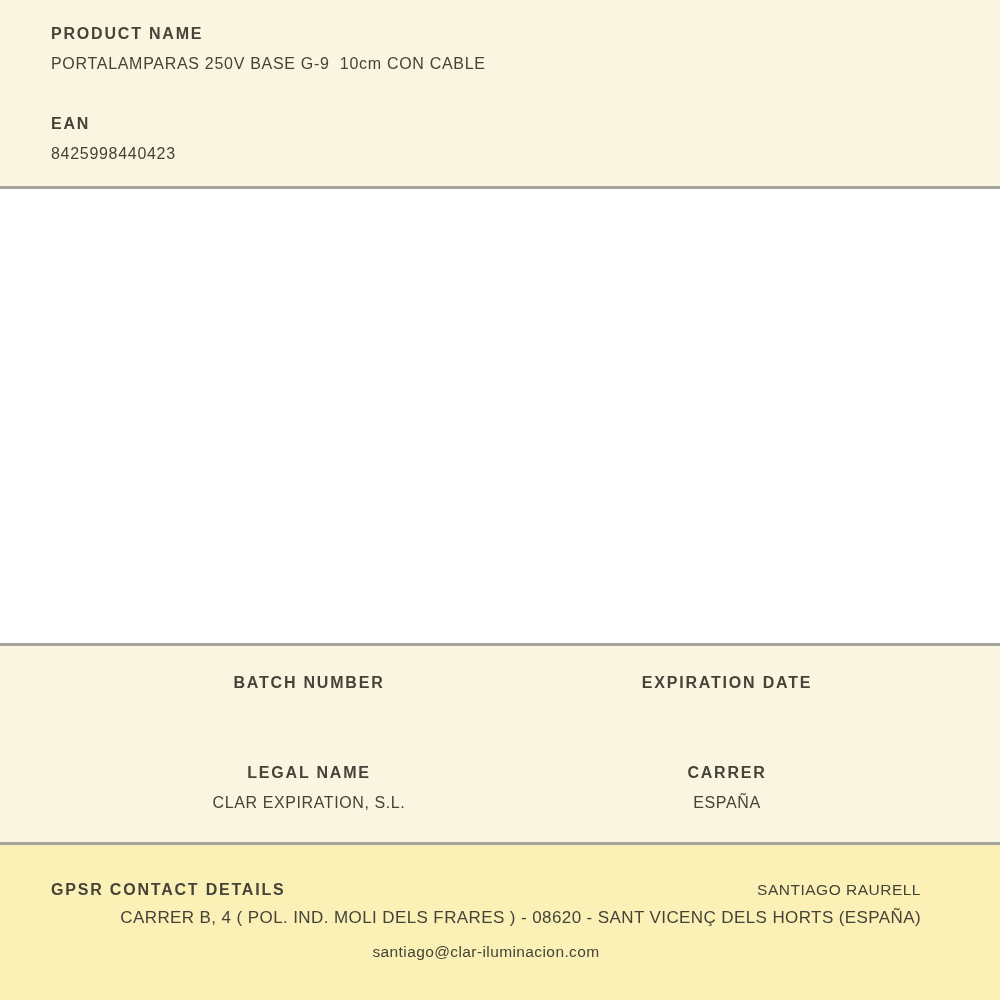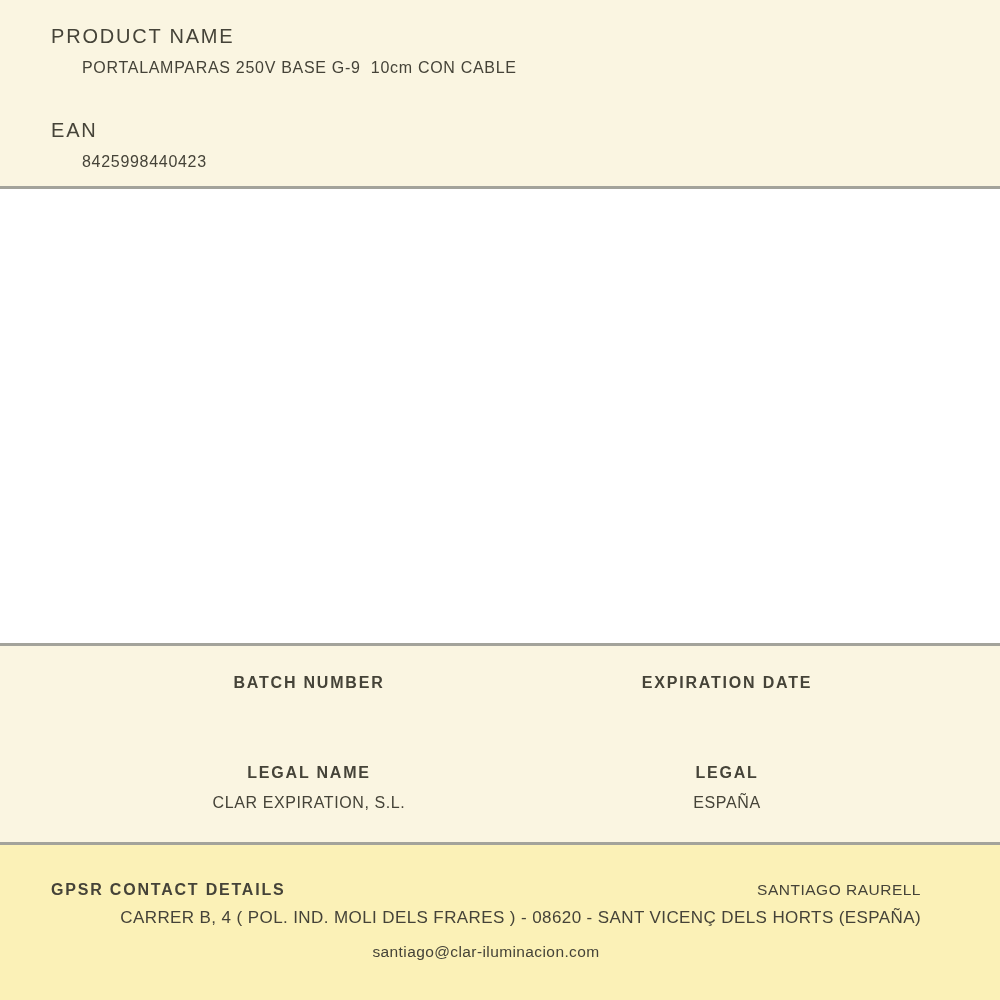--- a/index.html
+++ b/index.html
@@ -24,31 +24,30 @@
   .divider{height:3px;background:var(--divider);flex:0 0 auto;}
 
   
   .top-section{
     flex:0 0 186px;
     background:var(--cream);
     padding:26px 51px 0 51px;
   }
   .field + .field{margin-top:44px;}
   .field-label{
-    font-size:20px;font-weight:normal;
+    font-size:16px;font-weight:bold;
     letter-spacing:1.8px;
     line-height:1;
   }
   .field-value{
     margin-top:14px;
     font-size:16px;
     letter-spacing:0.7px;
     line-height:1;
     white-space:pre-wrap;
-    margin-left:31px;
   }
 
   
   .image-area{
     flex:0 0 454px;
     background:var(--white);
   }
 
   
   .details-section{
@@ -133,21 +132,21 @@
       </div>
       <div class="cell">
         <div class="cell-label">EXPIRATION DATE</div>
         <div class="cell-value"></div>
       </div>
       <div class="cell">
         <div class="cell-label">LEGAL NAME</div>
         <div class="cell-value">CLAR EXPIRATION, S.L.</div>
       </div>
       <div class="cell">
-        <div class="cell-label">LEGAL</div>
+        <div class="cell-label">CARRER</div>
         <div class="cell-value">ESPAÑA</div>
       </div>
     </div>
   </section>
 
   <div class="divider"></div>
 
   <section class="gpsr-section">
     <div class="gpsr-row">
       <div class="gpsr-title">GPSR CONTACT DETAILS</div>

